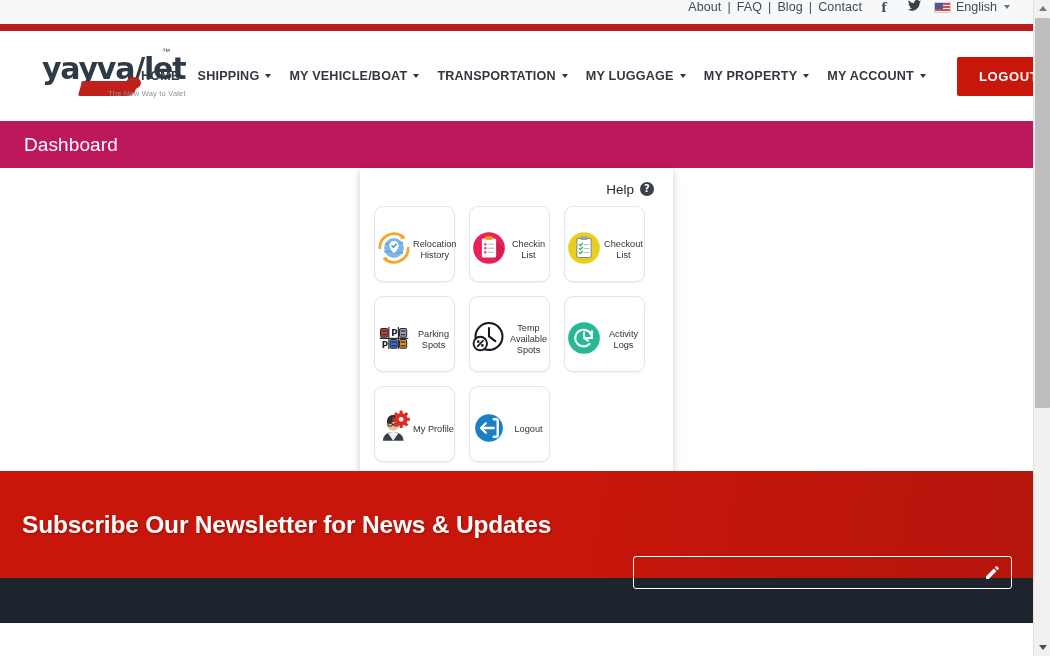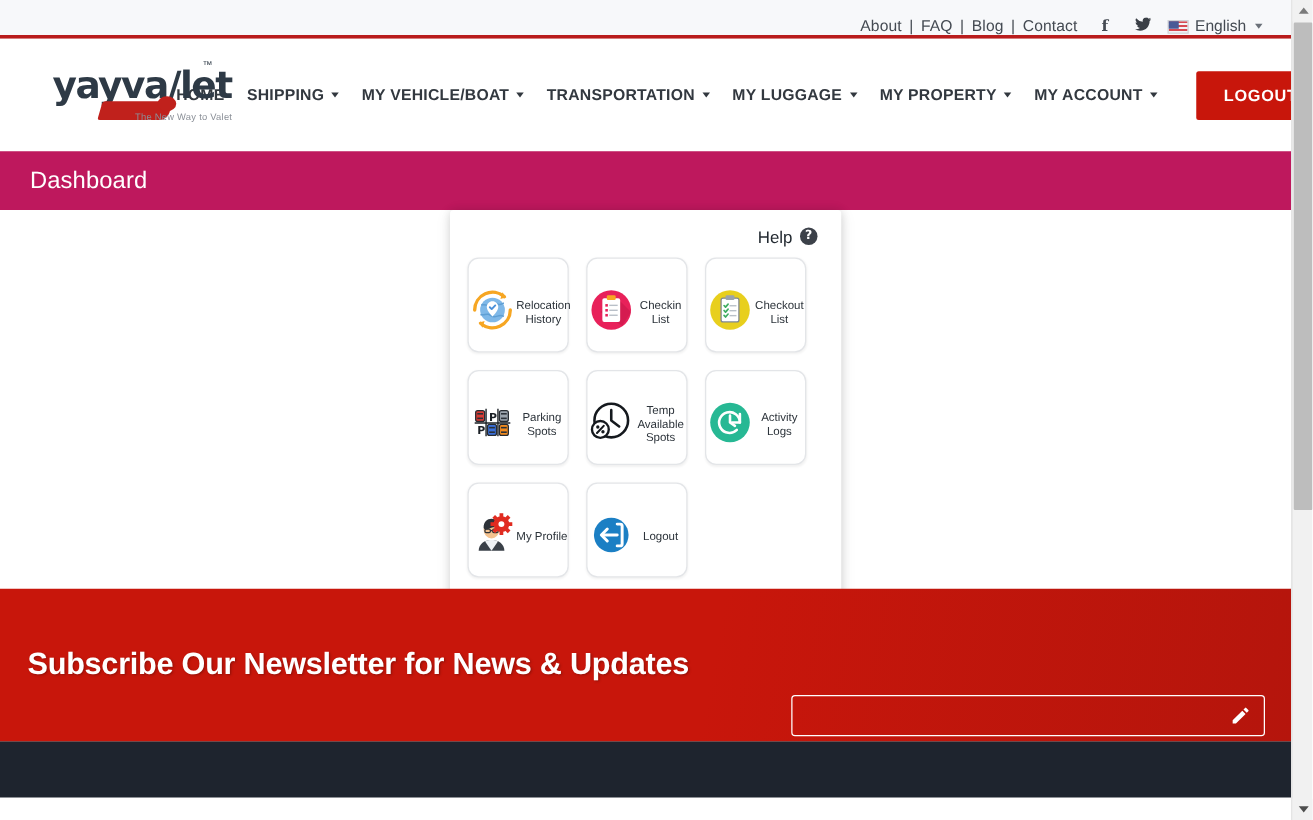--- a/index.html
+++ b/index.html
@@ -19,23 +19,23 @@
     top: 0; left: 0;
     width: 1033px; height: 656px;
     background: #ffffff;
     overflow: hidden;
   }
 
   
   .topbar {
     height: 31px;
     background: #f7f8fa;
-    border-bottom: 3px solid #b91c1c;
-    display: flex;
-    align-items: flex-end;
+    border-bottom: 7px solid #b91c1c;
+    display: flex;
+    align-items: flex-start;
     justify-content: flex-end;
     padding-right: 23px;
   }
   .topbar a, .topbar span.tsep {
     font-size: 12.5px;
     color: #444a52;
     text-decoration: none;
     letter-spacing: .1px;
   }
   .tsep { margin: 0 6px; color: #9aa0a6; }
@@ -246,21 +246,21 @@
     font-size: 9.2px;
     color: #2d343b;
     text-align: center;
     line-height: 11px;
     margin-top: 3px;
     width: 78px;
   }
 
   
   .newsletter {
-    height: 122px;
+    height: 107px;
     background: linear-gradient(100deg, #c8160b 0%, #c8160b 55%, #b5150c 100%);
     display: flex;
     align-items: center;
     padding: 0 22px;
     position: relative;
   }
   .newsletter h2 {
     color: #ffffff;
     font-size: 24.5px;
     font-weight: 700;

